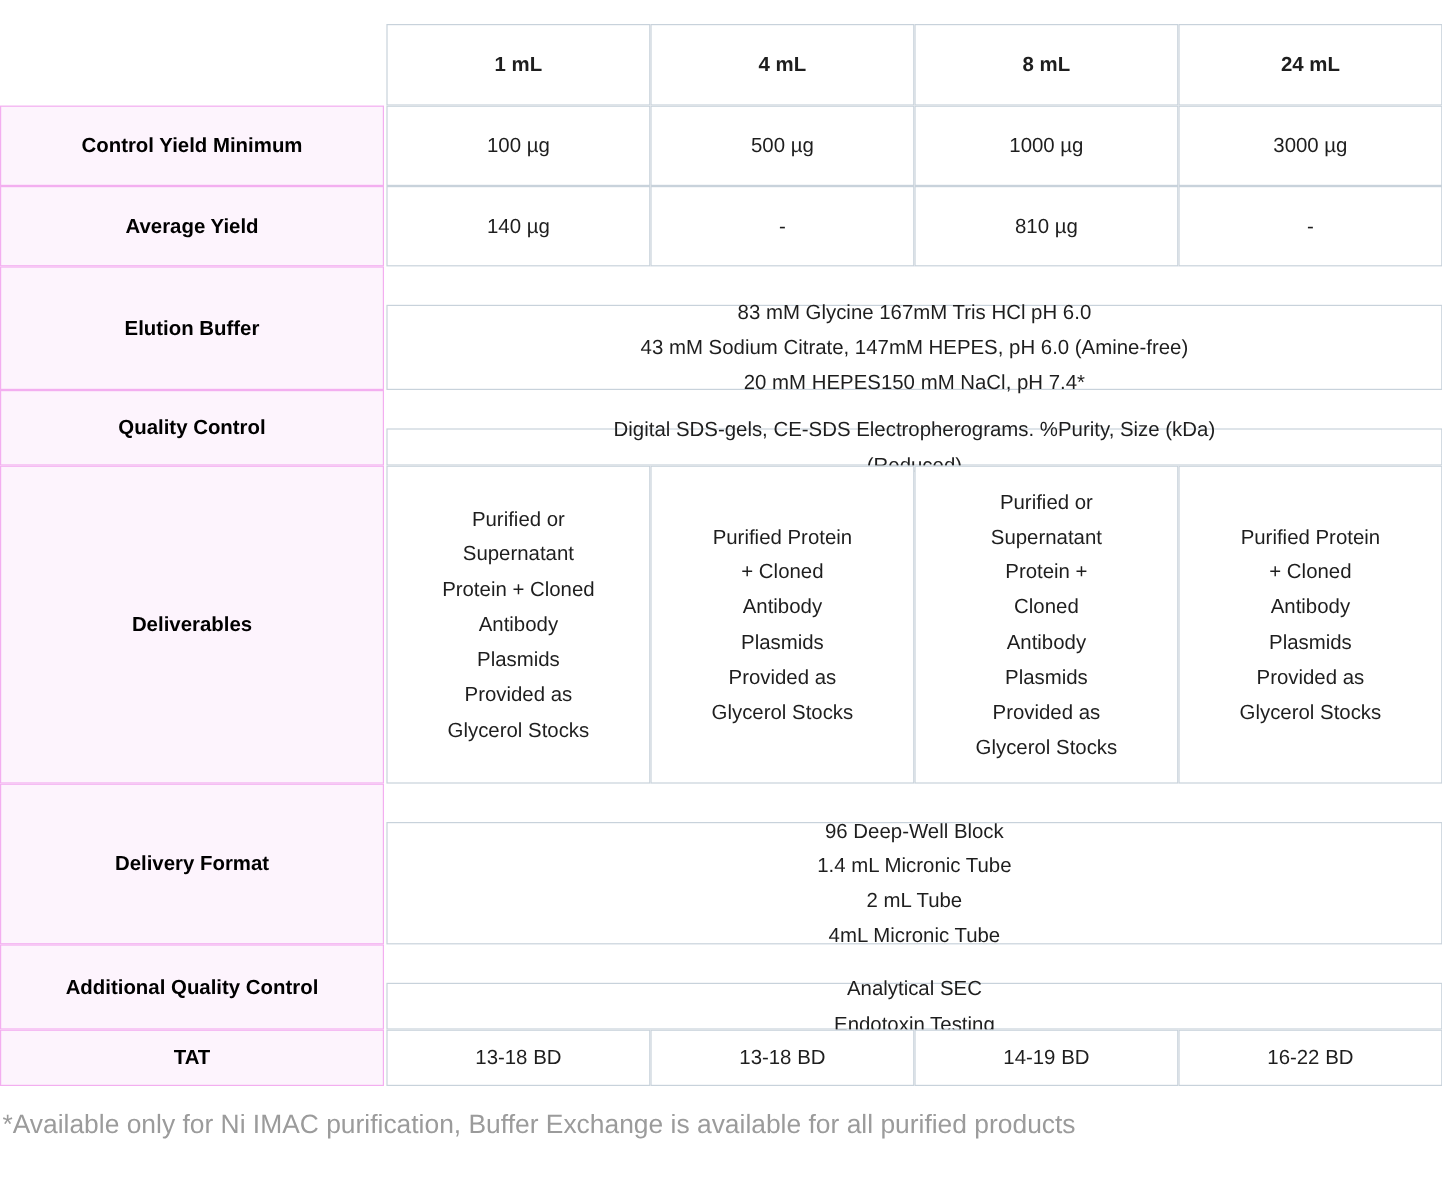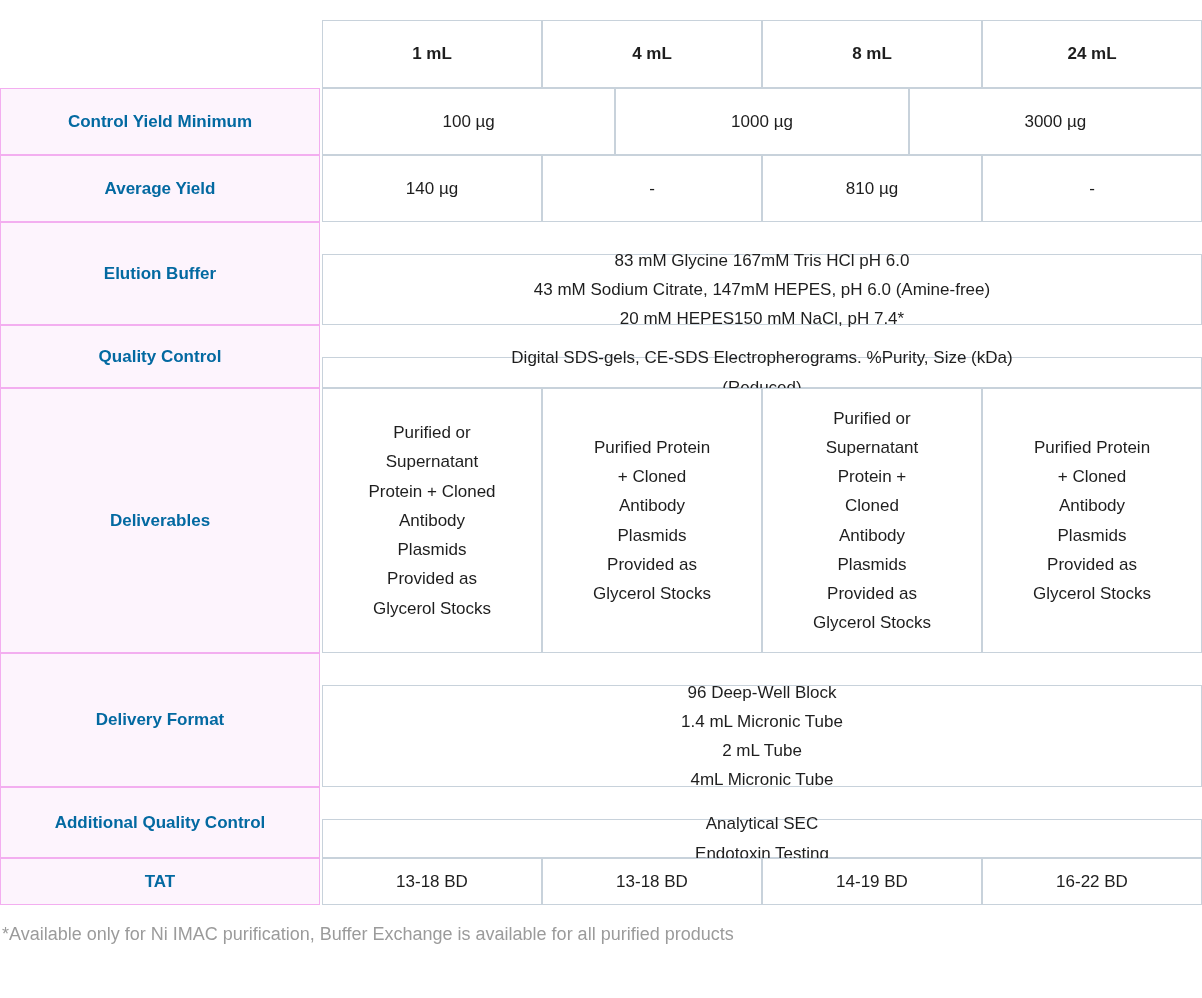--- a/index.html
+++ b/index.html
@@ -27,21 +27,21 @@
     flex: 0 0 320px;
     margin-right: 2px;
     background: #fdf4fd;
     border: 1px solid #f3aef0;
     display: flex;
     align-items: center;
     justify-content: center;
     text-align: center;
     font-weight: 700;
     font-size: 17px;
-    color: #0369a1;
+    color: #000000;
     padding: 4px 10px;
   }
   .lcell.blank {
     background: transparent;
     border-color: transparent;
   }
   .dataarea {
     flex: 1 1 auto;
     display: flex;
     align-items: stretch;
@@ -63,21 +63,21 @@
   .dcell.hcell {
     font-weight: 700;
   }
   .dcell.merged {
     flex: 1 1 100%;
     margin-top: 32px;
   }
   .footnote {
     margin-top: 17px;
     padding-left: 2px;
-    font-size: 18px;
+    font-size: 22px;
     color: #9b9b9b;
     line-height: 1.4;
   }
 </style>
 </head>
 <body>
 
 <div class="page">
   <div class="spec-table">
 
@@ -88,20 +88,21 @@
         <div class="dcell hcell">4 mL</div>
         <div class="dcell hcell">8 mL</div>
         <div class="dcell hcell">24 mL</div>
       </div>
     </div>
 
     <div class="trow" style="height:67px">
       <div class="lcell">Control Yield Minimum</div>
       <div class="dataarea">
         <div class="dcell">100 µg</div>
+        <div class="dcell">500 µg</div>
         <div class="dcell">1000 µg</div>
         <div class="dcell">3000 µg</div>
       </div>
     </div>
 
     <div class="trow" style="height:67px">
       <div class="lcell">Average Yield</div>
       <div class="dataarea">
         <div class="dcell">140 µg</div>
         <div class="dcell">-</div>

